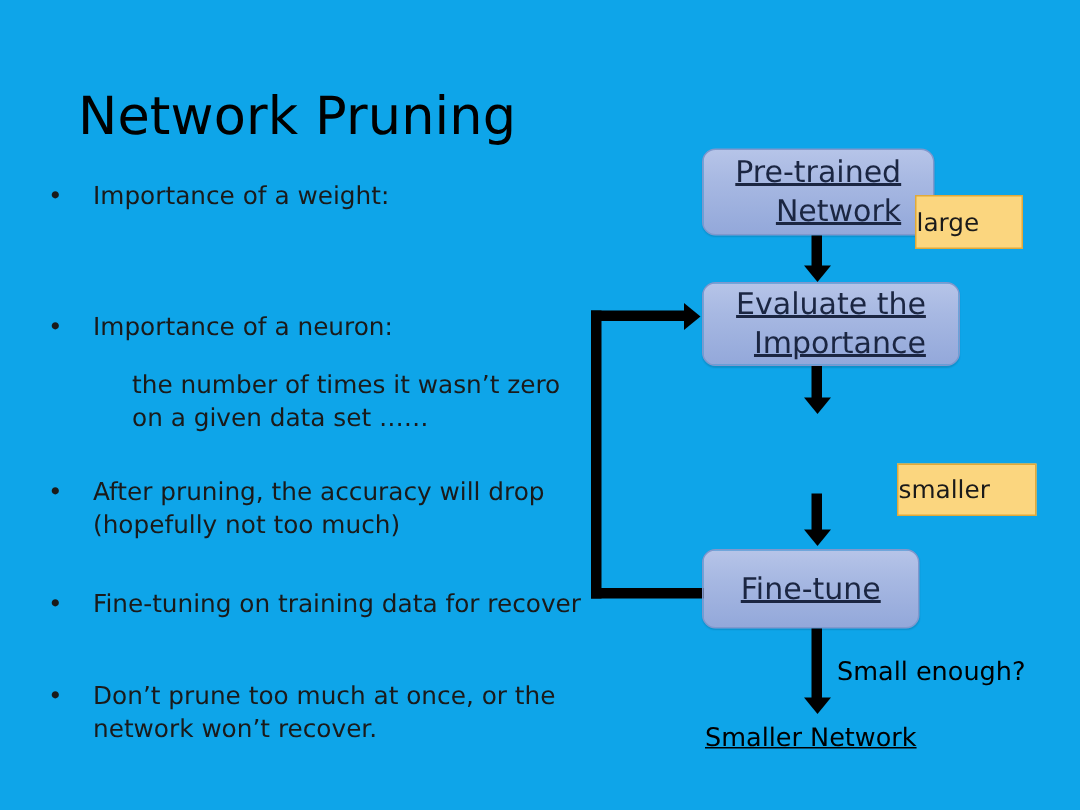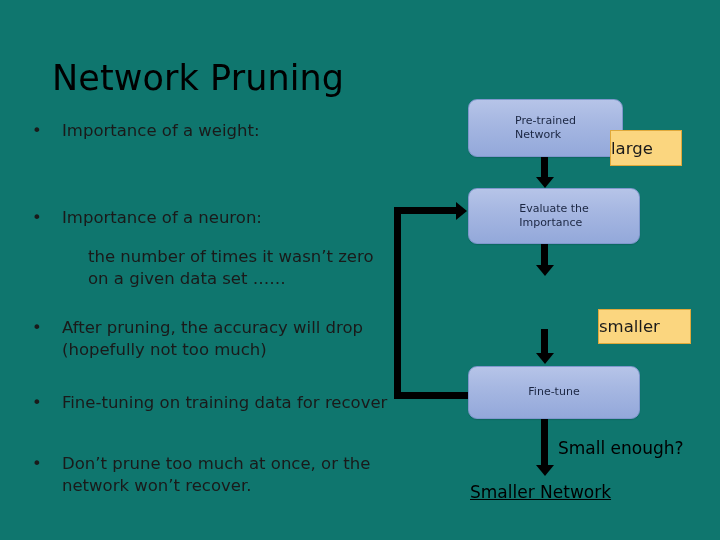--- a/index.html
+++ b/index.html
@@ -7,21 +7,21 @@
     padding: 0;
     background: #ffffff;
   }
   body {
     font-family: "DejaVu Sans", "Liberation Sans", sans-serif;
   }
   #slide {
     position: relative;
     width: 720px;
     height: 540px;
-    background: #0f766e;
+    background: #0ea5e9;
     overflow: hidden;
   }
 
   
   #slide-title {
     position: absolute;
     left: 52px;
     top: 58px;
     font-size: 35px;
     font-weight: 400;
@@ -61,27 +61,28 @@
   }
 
   
   .fbox {
     position: absolute;
     box-sizing: border-box;
     border-radius: 9px;
     background: linear-gradient(to bottom, #b6c4e8 0%, #a7b8e2 38%, #93a8da 100%);
     border: 1px solid #7f97cd;
     color: #1b2642;
-    font-size: 11px;
+    font-size: 20px;
     line-height: 1.28;
     display: flex;
     align-items: center;
     justify-content: center;
-    text-align: left;
+    text-align: right;
     box-shadow: 0 1px 1px rgba(0,0,0,0.13);
+    text-decoration: underline;
   }
 
   .badge {
     position: absolute;
     box-sizing: border-box;
     background: #fbd67f;
     border: 1px solid #e0a93a;
     color: #1a1a1a;
     font-size: 16.5px;
     display: flex;
@@ -190,21 +191,21 @@
   <div class="arrow-head" style="left:535.5px; top:265px;"></div>
 
 
   <div class="badge" style="left:598px; top:309px; width:93px; height:35px;">
     <span>smaller</span>
   </div>
 
   <div class="arrow-shaft" style="left:541px; top:329px; height:25px;"></div>
   <div class="arrow-head" style="left:535.5px; top:353px;"></div>
 
-  <div class="fbox" style="left:468px; top:366px; width:172px; height:53px;">
+  <div class="fbox" style="left:468px; top:366px; width:145px; height:53px;">
     <div>
       <div>Fine-tune</div>
     </div>
   </div>
 
   <div class="arrow-shaft" style="left:541px; top:419px; height:47px;"></div>
   <div class="arrow-head" style="left:535.5px; top:465px;"></div>
 
   <div class="plainlabel" style="left:558px; top:438px;">Small enough?</div>
 

